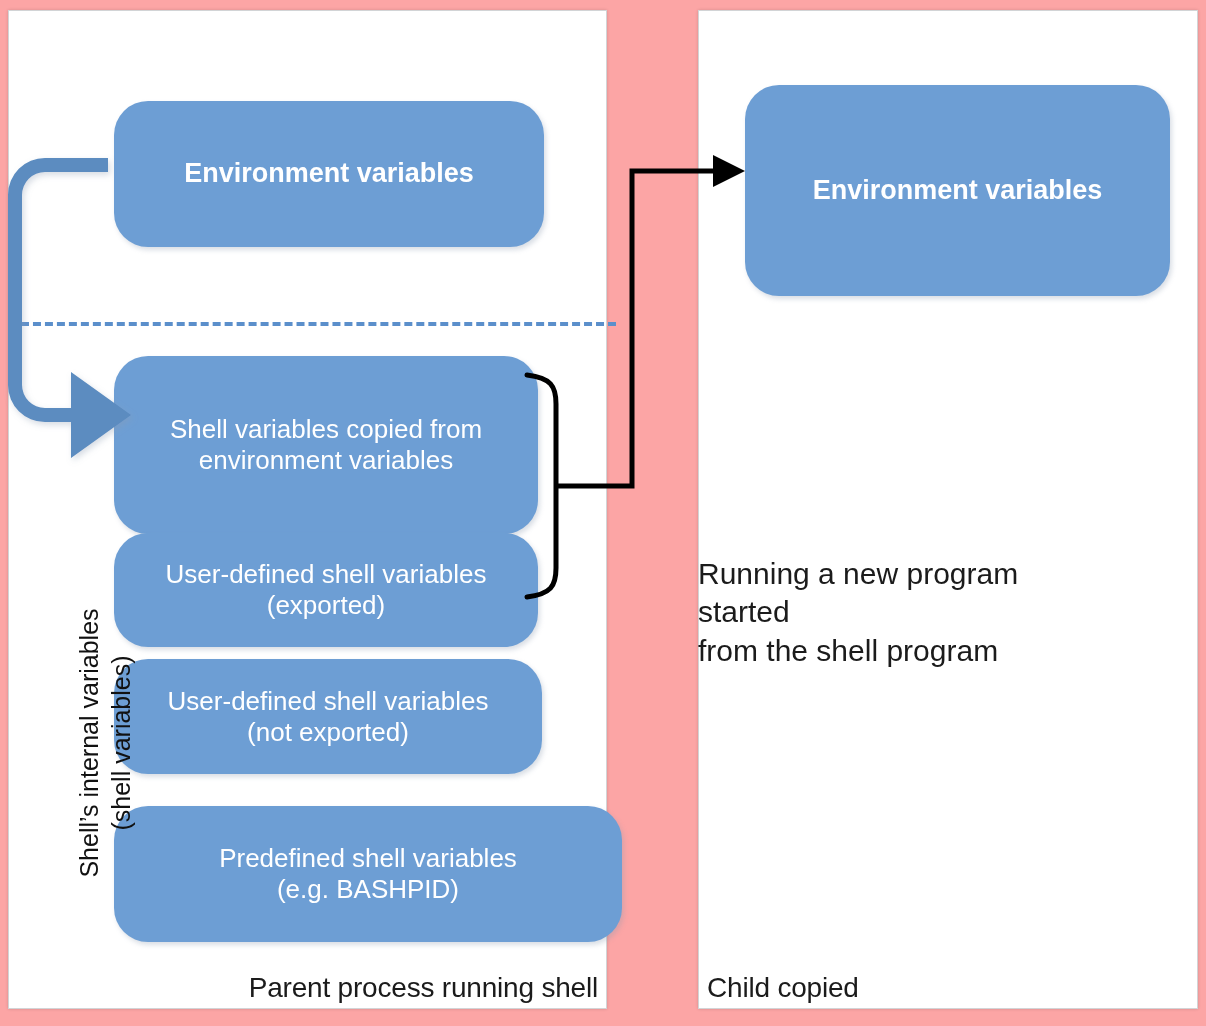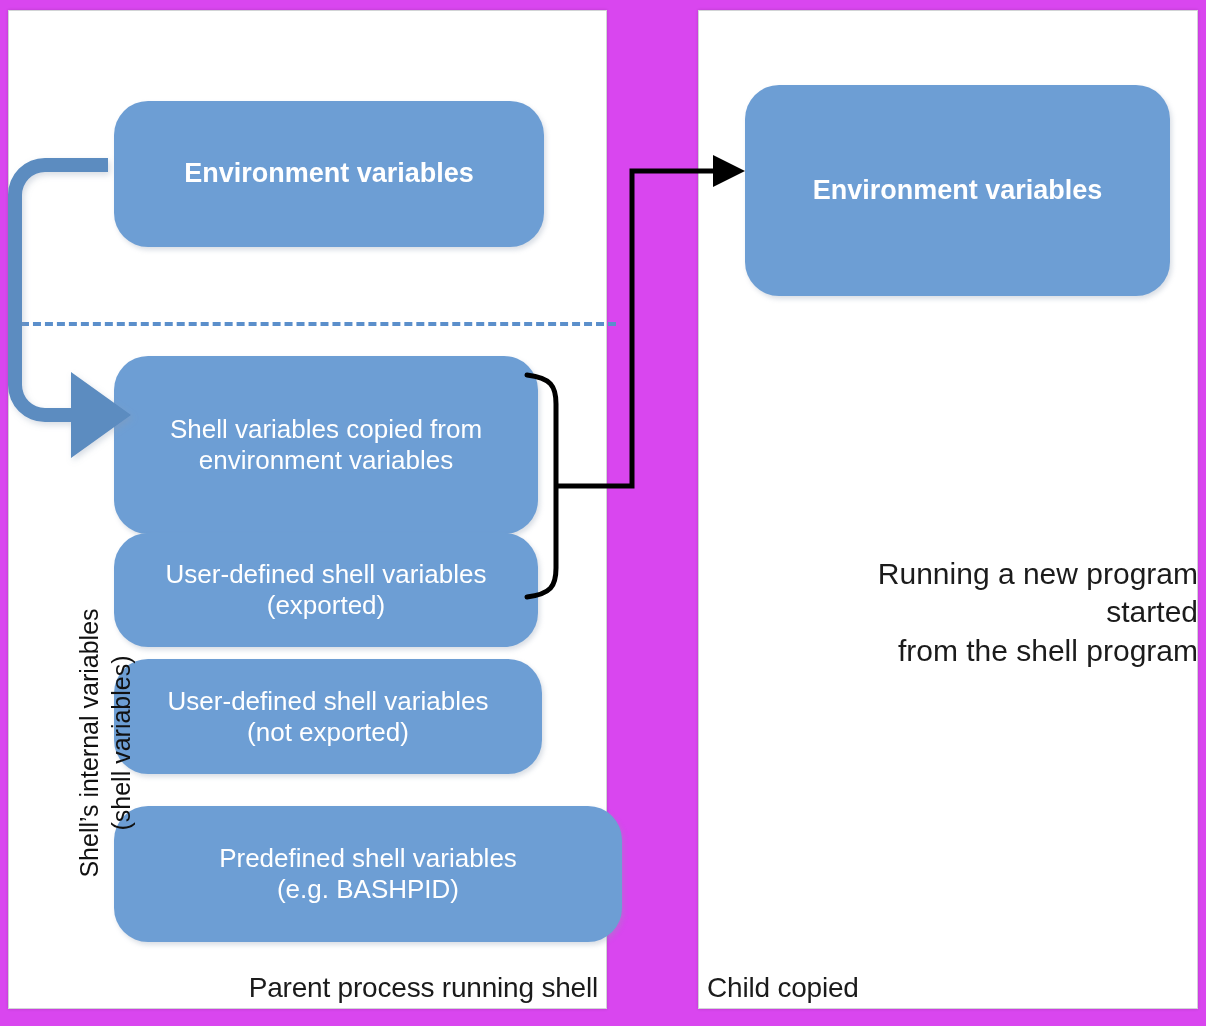--- a/index.html
+++ b/index.html
@@ -7,21 +7,21 @@
     padding: 0;
     background: #ffffff;
   }
   body {
     font-family: "Liberation Sans", sans-serif;
   }
   #stage {
     position: relative;
     width: 1206px;
     height: 1026px;
-    background: #d946ef;
+    background: #fca5a5;
     overflow: hidden;
   }
 
   
   .panel {
     position: absolute;
     background: #ffffff;
     border: 1px solid #d2d4d6;
     box-shadow: 0 0 3px rgba(0,0,0,0.16);
     box-sizing: border-box;
@@ -95,21 +95,21 @@
     pointer-events: none;
   }
   #group-label .gl-line { display: block; white-space: nowrap; }
 
   
   #child-desc {
     position: absolute;
     left: 698px;
     top: 555px;
     width: 500px;
-    text-align: right;
+    text-align: left;
     font-size: 30px;
     line-height: 1.28;
     color: #1b1b1b;
     white-space: pre-line;
   }
 
   
   .connector-layer {
     position: absolute;
     left: 0;

